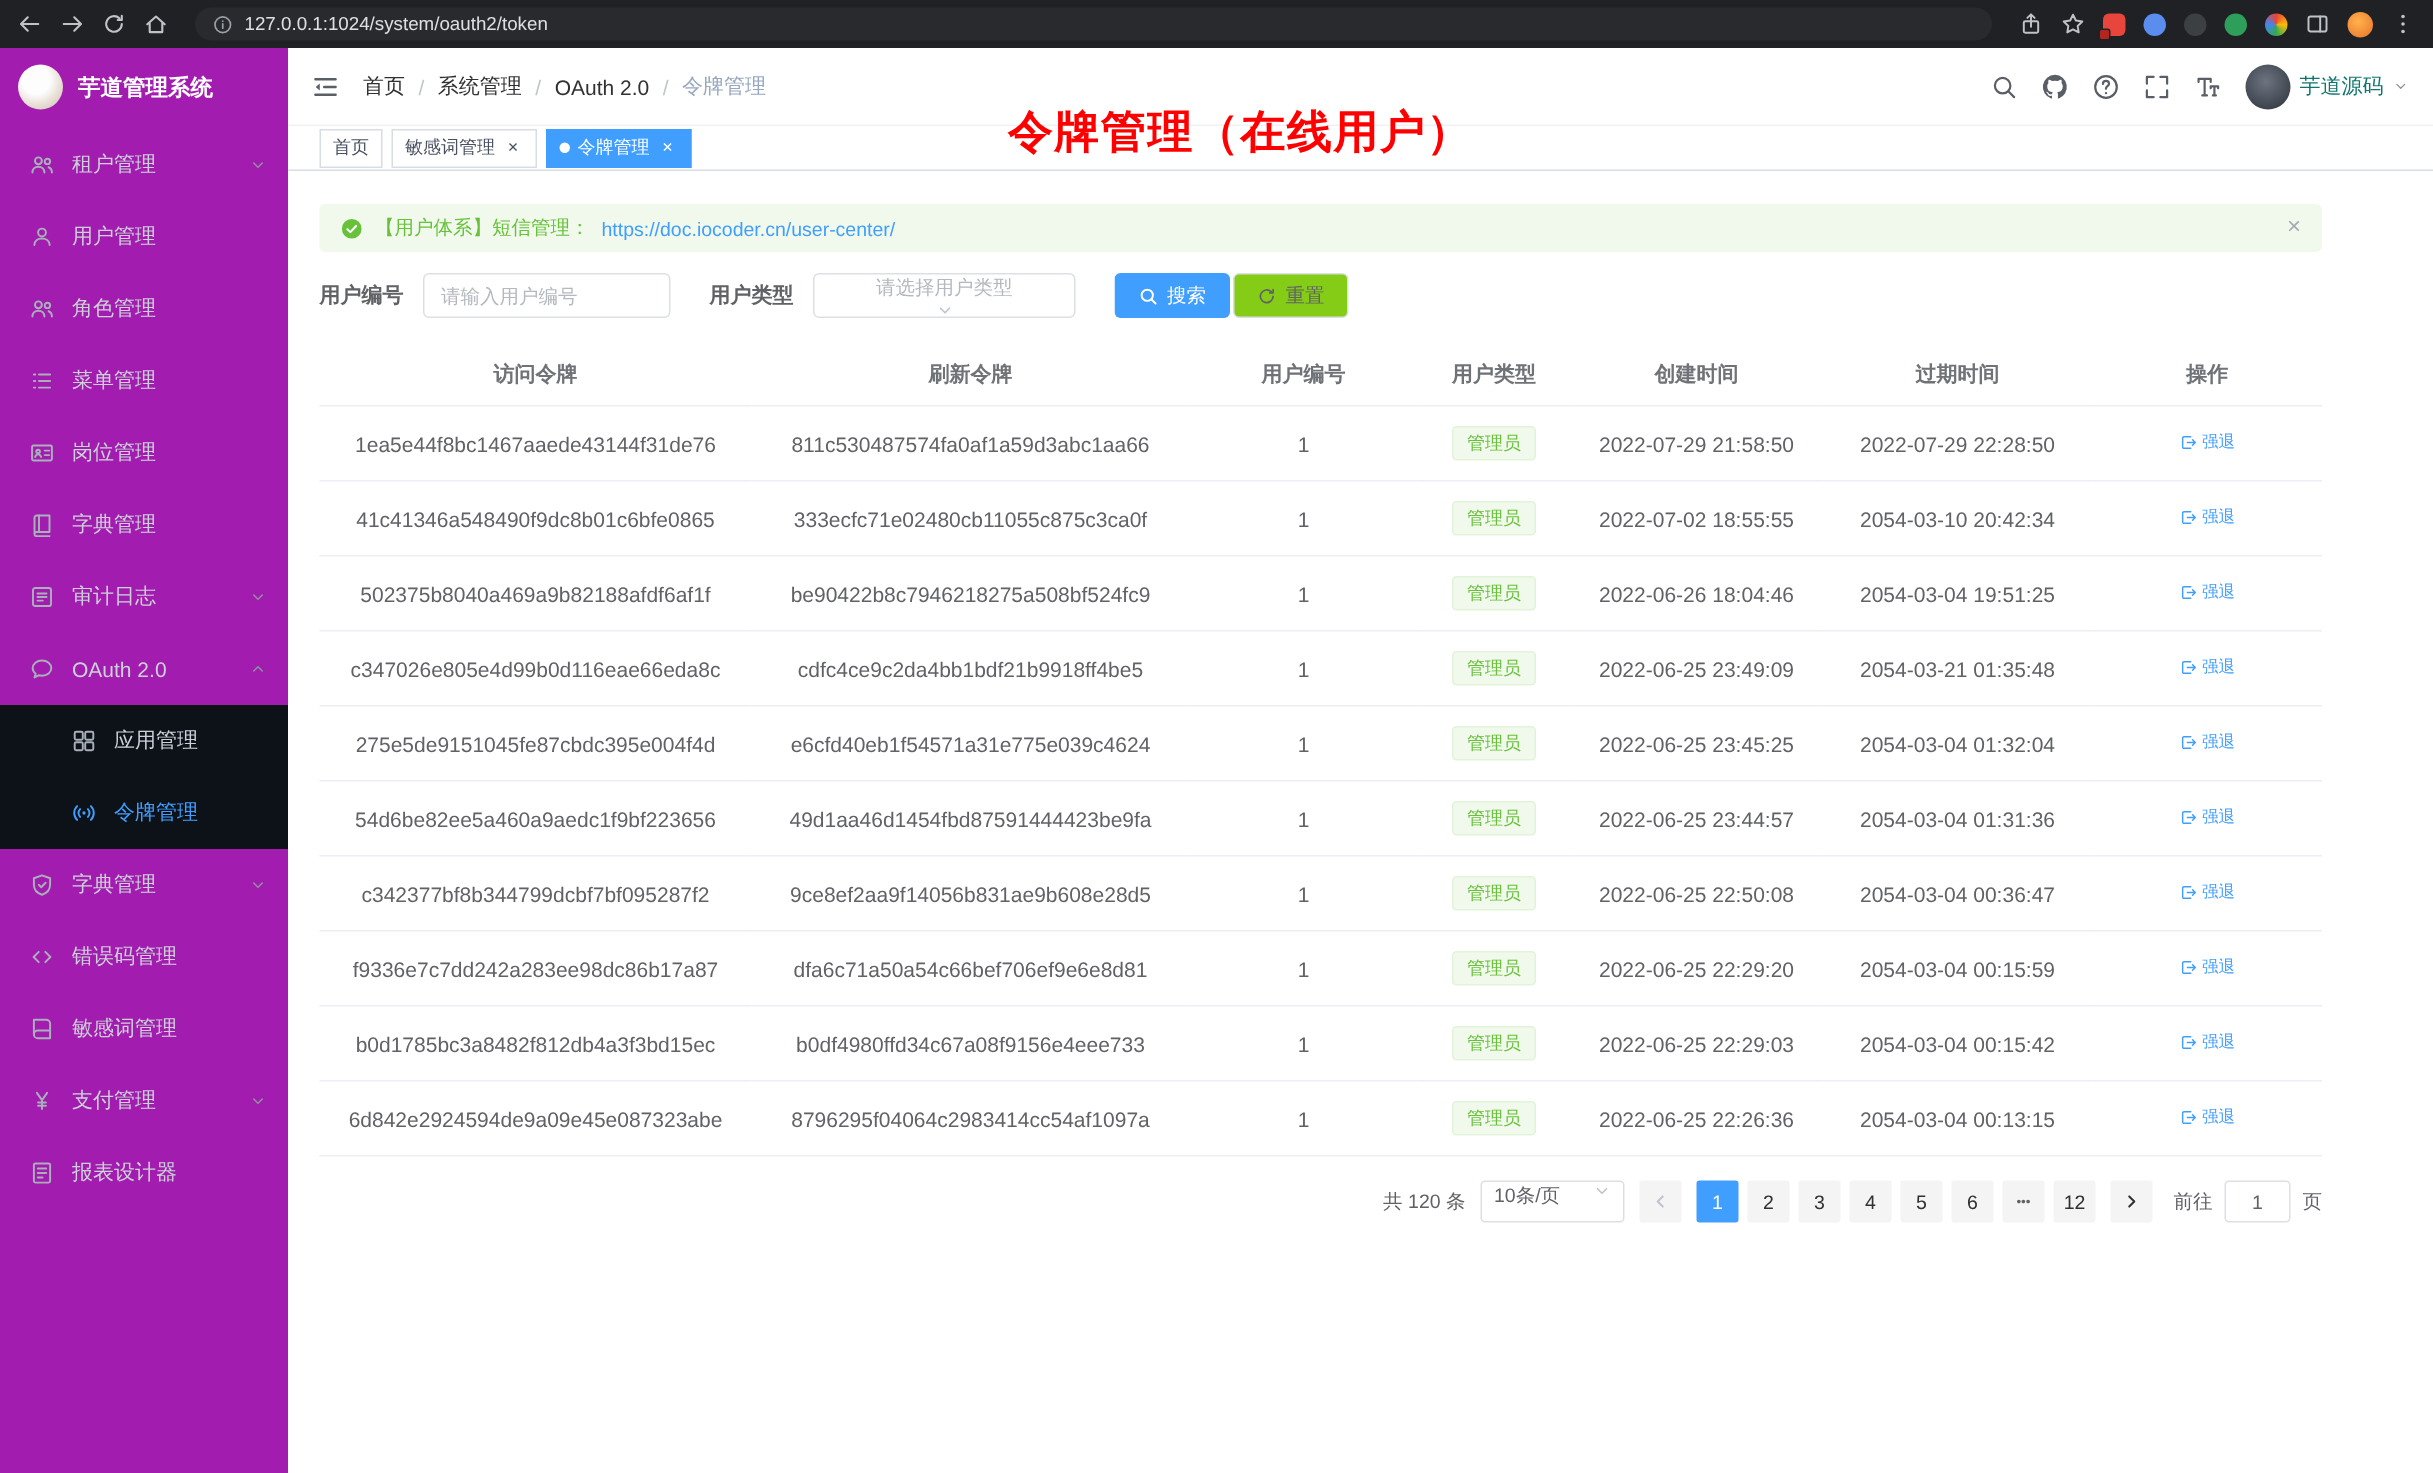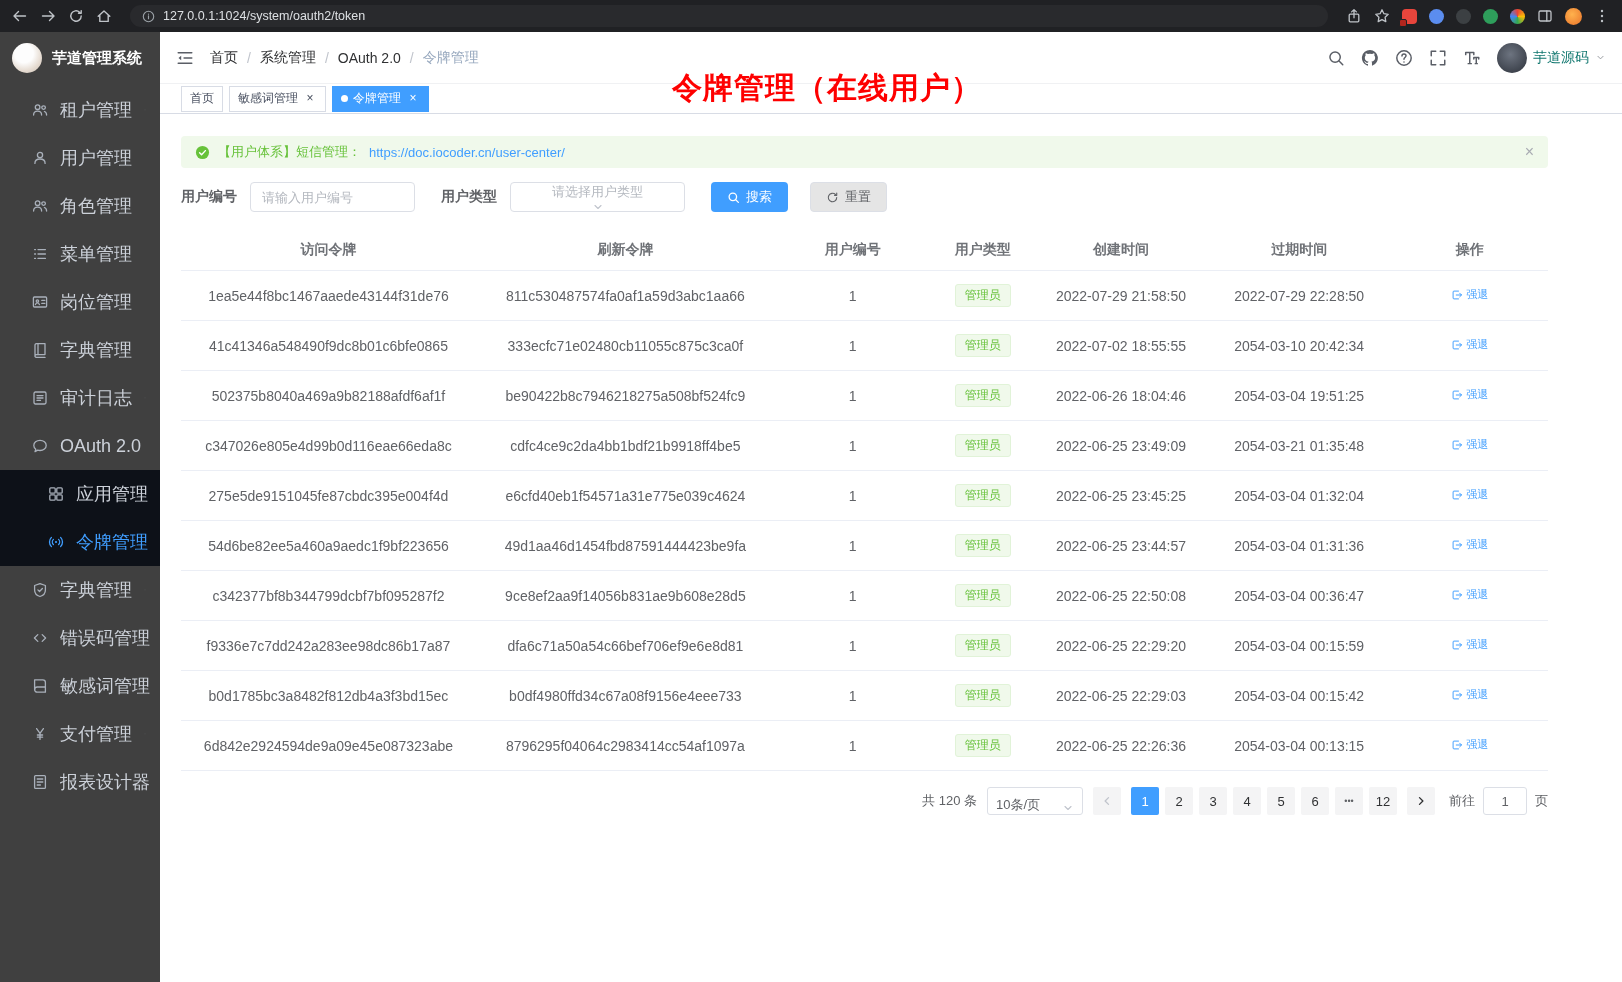--- a/index.html
+++ b/index.html
@@ -13,26 +13,26 @@
   .url-pill { flex:1; height:22px; background:#292a2d; border-radius:12px; display:flex; align-items:center; gap:8px; padding:0 12px; margin:0 6px; cursor:text; }
   .url-pill .bicon { width:13px; height:13px; color:#9aa0a6; }
   .url-text { color:#dde0e3; font-size:12.5px; }
   .ext-dot { width:15px; height:15px; border-radius:50%; flex-shrink:0; cursor:pointer; position:relative; }
   .ext-dot.sq { border-radius:4px; }
   .ext-badge { position:absolute; left:-3px; bottom:-3px; width:8px; height:8px; border-radius:2px; background:#b3261e; border:1px solid #202124; }
   .profile-dot { width:17px; height:17px; border-radius:50%; background:radial-gradient(circle at 42% 38%, #ffb24d, #e8732a); flex-shrink:0; cursor:pointer; }
 
   
   .app { display:flex; height:950px; }
-  .sidebar { width:160px; flex-shrink:0; background:#404040; display:flex; flex-direction:column; }
+  .sidebar { width:192px; flex-shrink:0; background:#a21caf; display:flex; flex-direction:column; }
   .logo { height:52px; display:flex; align-items:center; gap:10px; padding:0 12px; cursor:pointer; }
   .logo-img { width:30px; height:30px; border-radius:50%; background:radial-gradient(circle at 40% 35%, #fdfdfd 0 35%, #e6dcd2 65%, #c9bbae); flex-shrink:0; }
   .logo-title { color:#ffffff; font-size:15px; font-weight:600; white-space:nowrap; }
   .menu { flex:1; overflow:hidden; padding-top:2px; }
-  .menu-item { height:48px; display:flex; align-items:center; gap:12px; padding:0 14px 0 32px; color:#ccd1d9; font-size:18px; cursor:pointer; white-space:nowrap; }
+  .menu-item { height:48px; display:flex; align-items:center; gap:12px; padding:0 14px 0 20px; color:#ccd1d9; font-size:14px; cursor:pointer; white-space:nowrap; }
   .mi-icon { width:16px; height:16px; color:#a9b0ba; flex-shrink:0; }
   .mi-chevron { margin-left:auto; width:12px; height:12px; color:#8d939d; }
   .mi-chevron.up svg { transform:rotate(180deg); }
   .submenu .menu-item { padding-left:48px; background:#0d1118; }
   .menu-item.active, .menu-item.active .mi-icon { color:#409eff; }
 
   .main { flex:1; min-width:0; display:flex; flex-direction:column; background:#fff; }
 
   
   .topbar { height:52px; display:flex; align-items:center; gap:16px; padding:0 16px; border-bottom:1px solid #f0f1f3; }
@@ -65,32 +65,32 @@
 
   .filters { margin-top:14px; display:flex; align-items:center; font-size:14px; }
   .f-group { display:flex; align-items:center; margin-right:26px; }
   .f-label { font-weight:700; color:#606266; margin-right:13px; white-space:nowrap; }
   .f-input { width:165px; height:30px; border:1px solid #dcdfe6; border-radius:4px; padding:0 11px; font-size:13px; color:#606266; outline:none; font-family:inherit; }
   .f-input::placeholder { color:#b4b8bf; }
   .f-select { width:175px; height:30px; border:1px solid #dcdfe6; border-radius:4px; display:flex; align-items:center; justify-content:space-between; padding:0 10px; color:#b4b8bf; font-size:13px; cursor:pointer;flex-direction:column; }
   .sel-caret { width:12px; height:12px; color:#c0c4cc; }
   .btn { height:30px; border-radius:4px; display:inline-flex; align-items:center; gap:6px; padding:0 15px; font-size:13px; cursor:pointer; border:1px solid transparent; font-family:inherit; }
   .btn-primary { background:#409eff; color:#fff; }
-  .btn-plain { background:#e5e5e5; border-color:#dcdfe6; color:#606266; margin-left:22px; }
+  .btn-plain { background:#84cc16; border-color:#dcdfe6; color:#606266; margin-left:2px; }
   .btn-icon { width:13px; height:13px; }
 
   table.data { margin-top:18px; width:100%; border-collapse:collapse; table-layout:fixed; }
   table.data th { font-size:14px; color:#6f7277; font-weight:600; padding:11px 0; border-bottom:1px solid #ebeef5; text-align:center; white-space:nowrap; }
   table.data td { font-size:14px; color:#606266; text-align:center; padding:13px 0; border-bottom:1px solid #ebeef5; white-space:nowrap; overflow:hidden; }
   .badge { display:inline-block; background:#f0f9eb; border:1px solid #e1f3d8; color:#67c23a; font-size:12px; padding:2px 9px; border-radius:3px; line-height:17px; }
   .action { color:#409eff; font-size:11px; display:inline-flex; align-items:center; gap:3px; cursor:pointer; }
   .action .btn-icon { width:12px; height:12px; }
 
   .pager { margin-top:16px; display:flex; align-items:center; justify-content:flex-end; gap:10px; font-size:13px; color:#606266; }
-  .pg-size { width:96px; height:28px; border:1px solid #dcdfe6; border-radius:3px; display:flex; align-items:flex-end; justify-content:space-between; padding:0 8px; cursor:pointer; }
+  .pg-size { width:96px; height:28px; border:1px solid #dcdfe6; border-radius:3px; display:flex; align-items:flex-start; justify-content:space-between; padding:0 8px; cursor:pointer; }
   .pg-pages { display:flex; gap:6px; align-items:center; }
   .pg-btn { min-width:28px; height:28px; border-radius:2px; background:#f4f4f5; color:#303133; display:flex; align-items:center; justify-content:center; font-size:13px; cursor:pointer; padding:0 4px; }
   .pg-btn.active { background:#409eff; color:#fff; }
   .pg-btn .nav-arrow { width:12px; height:12px; }
   .pg-btn.disabled { color:#c0c4cc; cursor:default; }
   .pg-goto { display:flex; align-items:center; gap:8px; margin-left:4px; }
   .pg-input { width:44px; height:28px; border:1px solid #dcdfe6; border-radius:3px; text-align:center; font-size:13px; color:#606266; outline:none; font-family:inherit; }
 </style>
 </head>
 <body>

